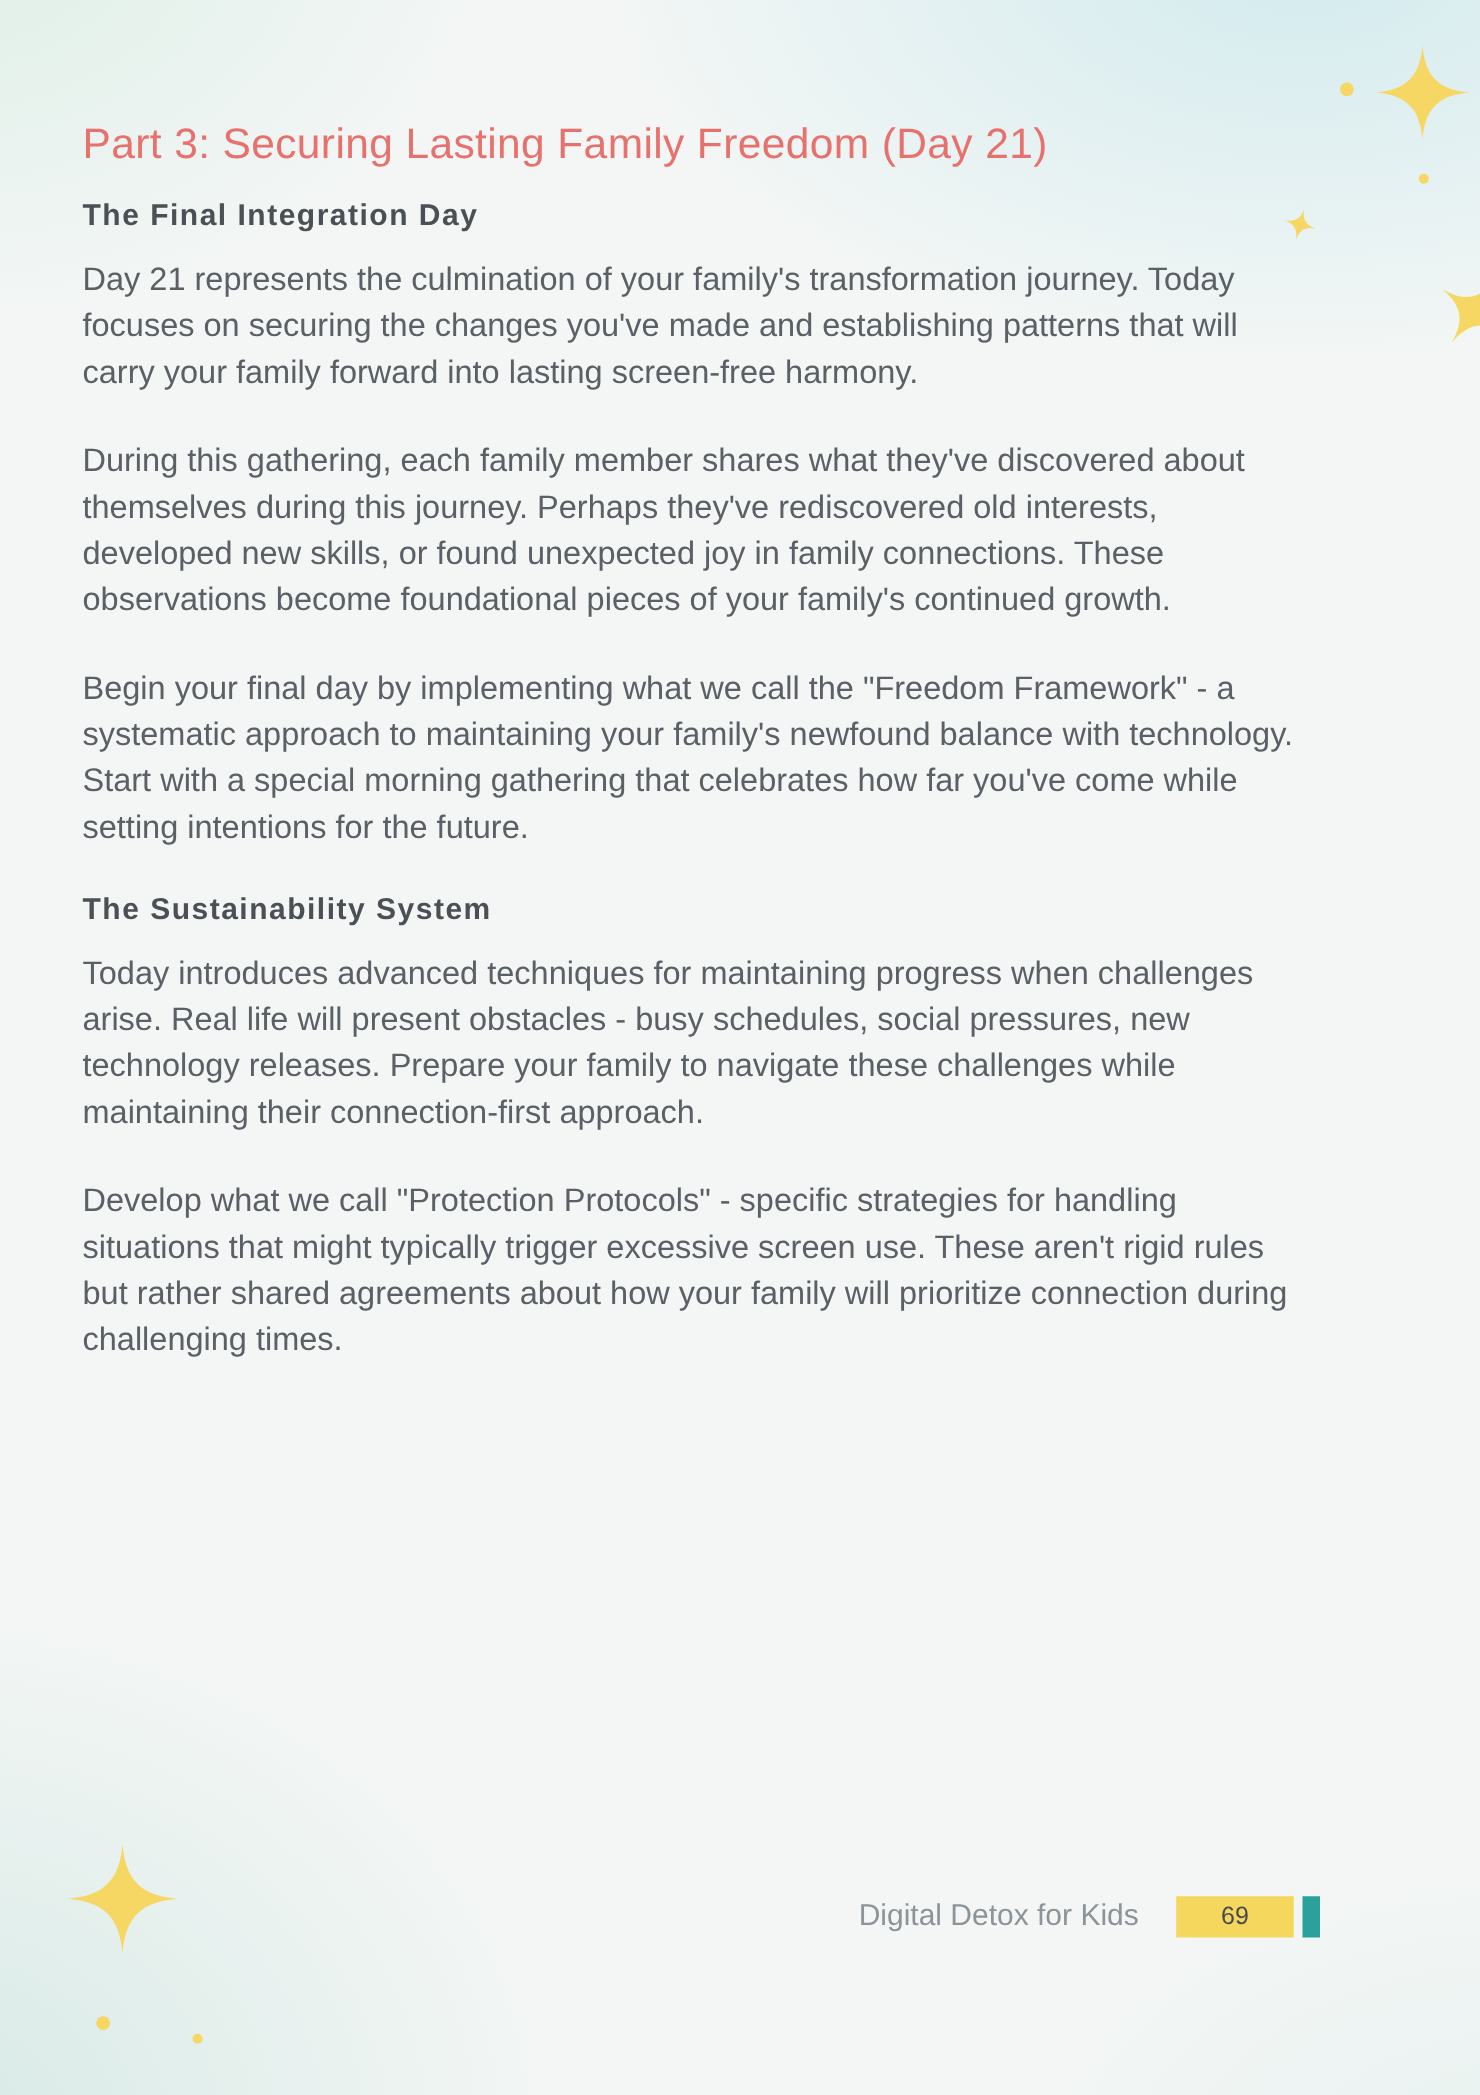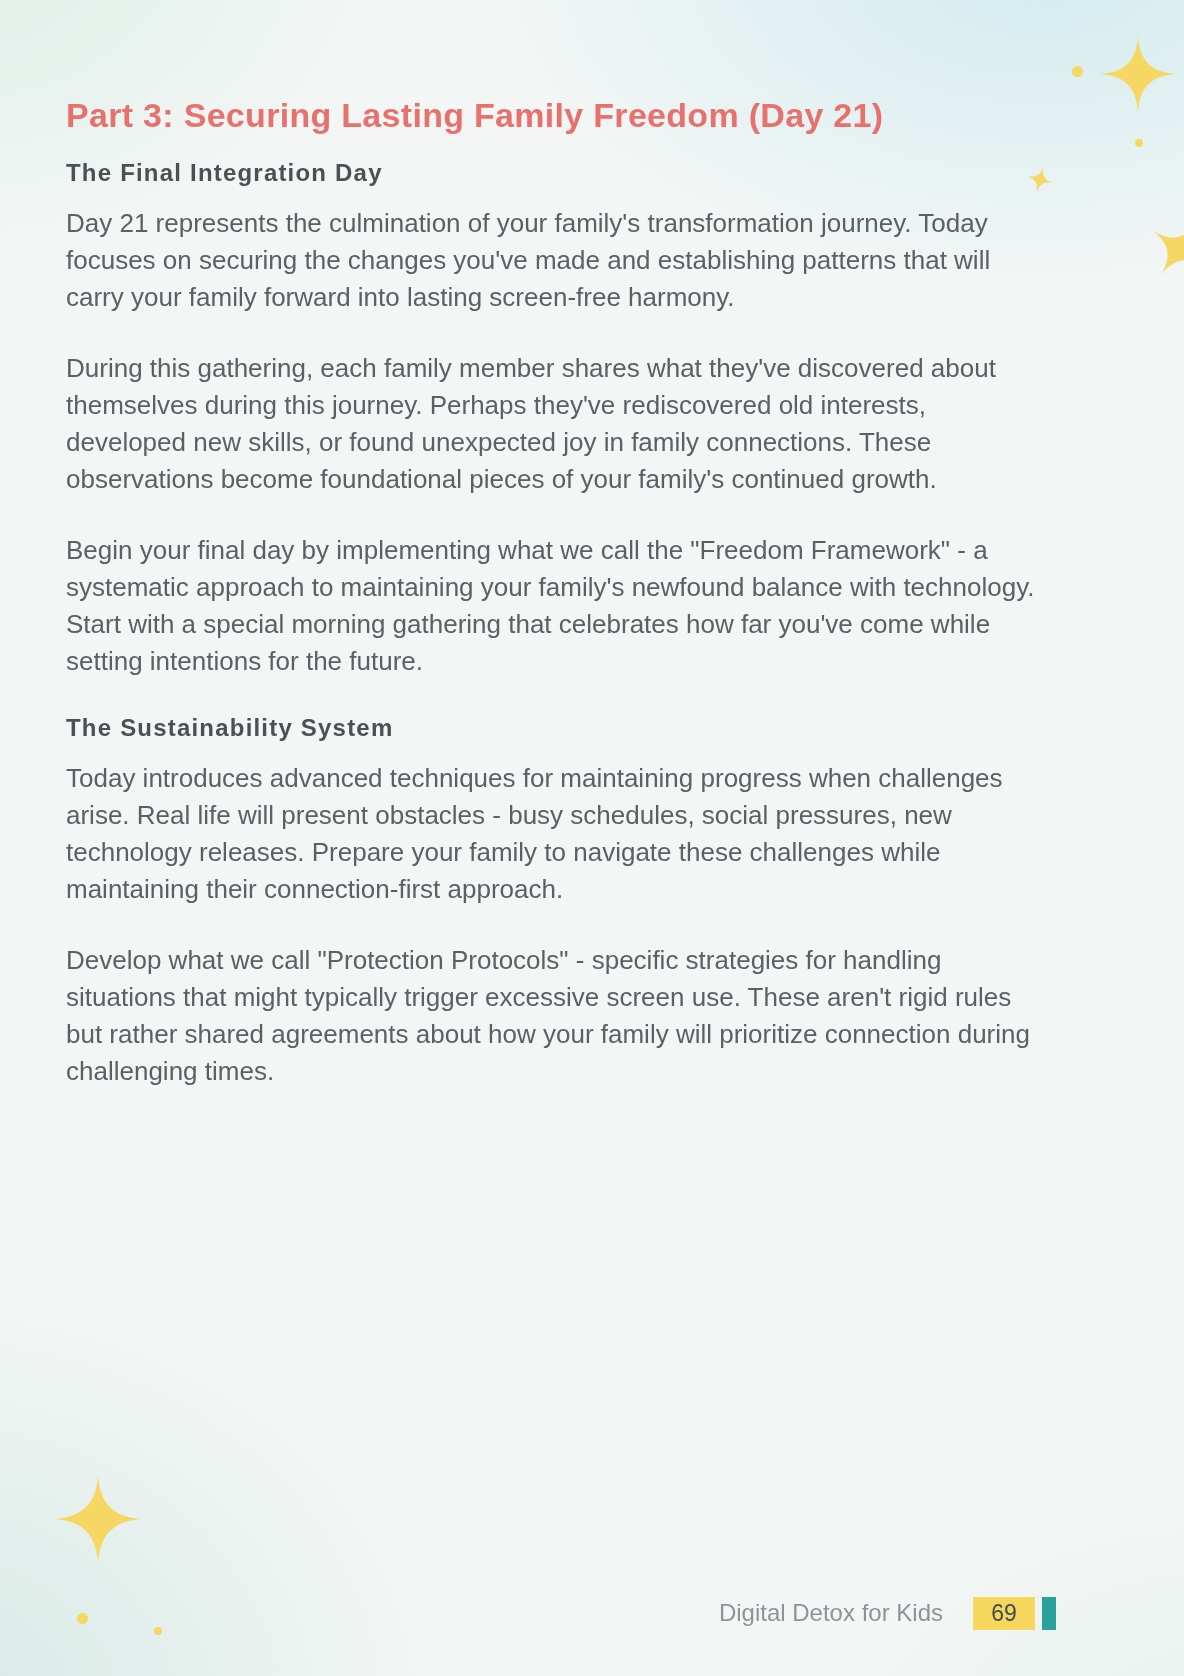--- a/index.html
+++ b/index.html
@@ -22,58 +22,58 @@
       #f3f6f5;
   }
   .content {
     position: relative;
     padding: 96px 66px 0 66px;
     z-index: 2;
   }
   .part-title {
     margin: 0 0 16px 0;
     font-size: 34px;
-    font-weight: 700;
+    font-weight: 400;
     letter-spacing: 0.3px;
     color: #e7716c;
   }
   h2.section-heading {
     margin: 24px 0 18px 0;
     font-size: 24px;
     font-weight: 700;
     letter-spacing: 1.2px;
     color: #4b5055;
   }
   p.body-text {
     margin: 0 0 34px 0;
     width: 978px;
     font-size: 26px;
     line-height: 37px;
     color: #5a6065;
   }
   .footer {
     position: absolute;
-    top: 1596px;
+    top: 1516px;
     right: 128px;
     height: 34px;
     display: flex;
     align-items: center;
     z-index: 2;
   }
   .footer-book-title {
     font-size: 24px;
     color: #8d9499;
     margin-right: 30px;
   }
   .page-number-badge {
-    width: 62px;
+    width: 94px;
     height: 33px;
     background: #f5d75e;
     color: #454a4e;
-    font-size: 23px;
+    font-size: 20px;
     display: flex;
     align-items: center;
     justify-content: center;
   }
   .footer-accent-bar {
     width: 14px;
     height: 33px;
     background: #2ba19c;
     margin-left: 7px;
   }

